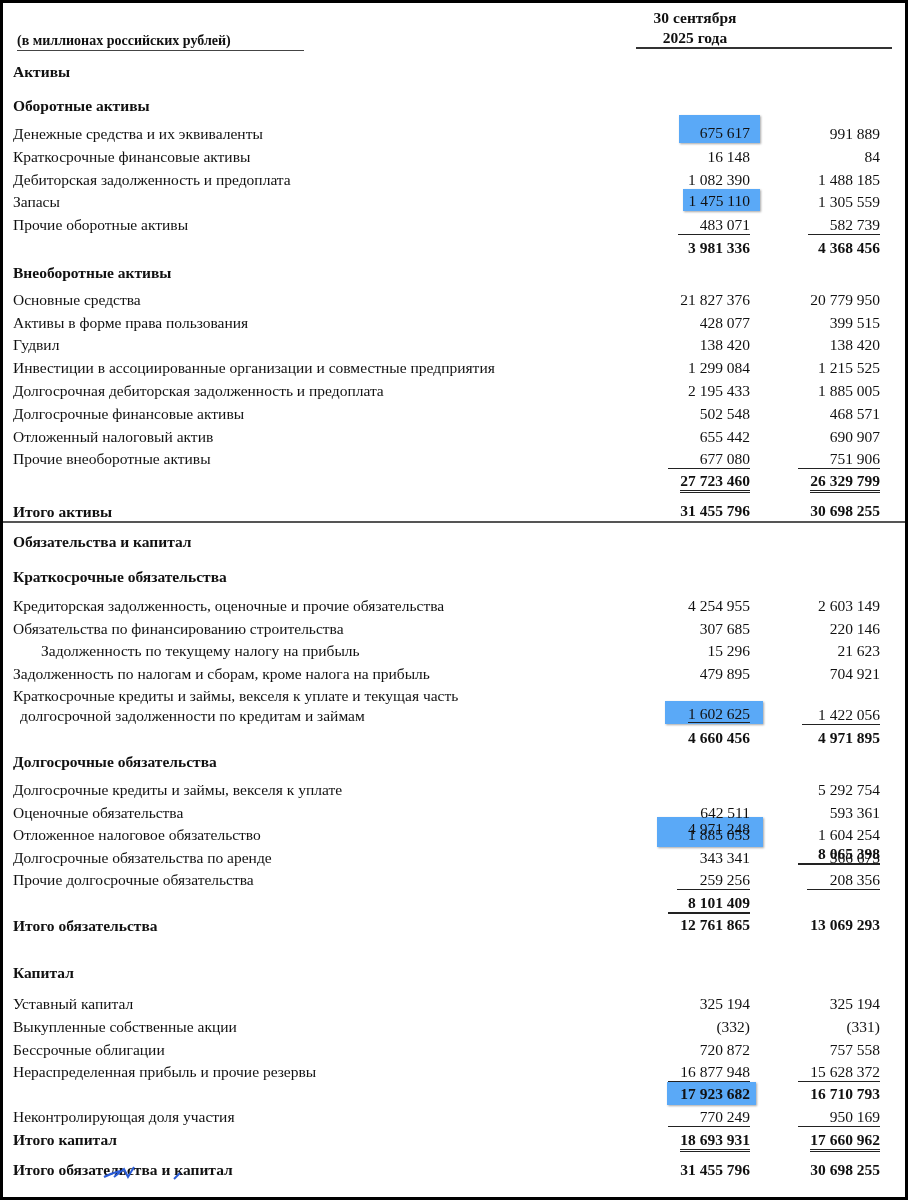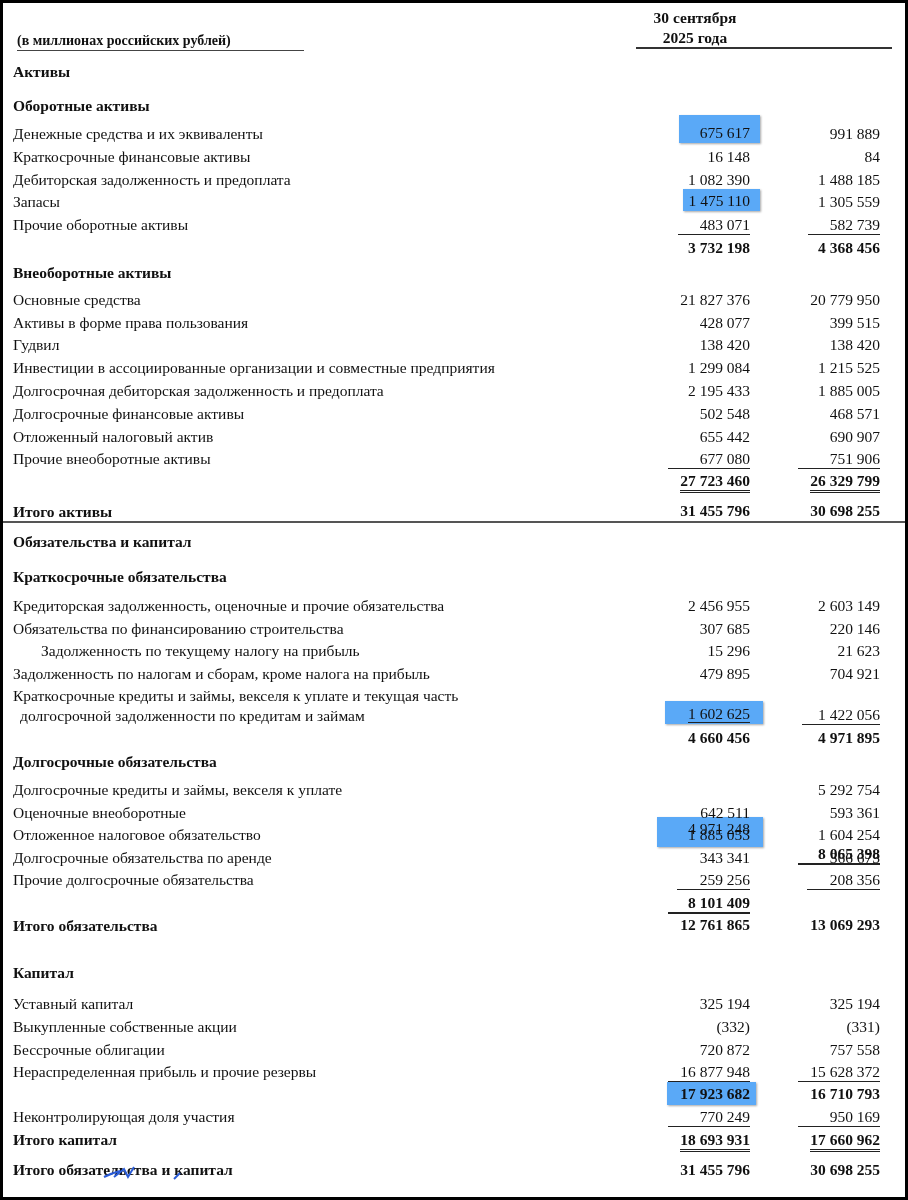--- a/index.html
+++ b/index.html
@@ -62,21 +62,21 @@
     <div class="lbl" style="top:190px;">Запасы</div>
     <div class="col-a hl" style="top:186px;height:22px;width:77px;padding-top:3px;box-sizing:border-box;right:145px;padding-right:10px;">1 475 110</div>
     <div class="col-b" style="top:190px;">1 305 559</div>
   </div>
   <div>
     <div class="lbl" style="top:213px;">Прочие оборотные активы</div>
     <div class="col-a ul" style="top:213px;width:72px;">483 071</div>
     <div class="col-b ul" style="top:213px;width:72px;">582 739</div>
   </div>
   <div>
-    <div class="col-a b" style="top:236px;">3 732 198</div>
+    <div class="col-a b" style="top:236px;">3 981 336</div>
     <div class="col-b b" style="top:236px;">4 368 456</div>
   </div>
 
   <div class="lbl b" style="top:261px;">Внеоборотные активы</div>
 
   <div>
     <div class="lbl" style="top:288px;">Основные средства</div>
     <div class="col-a" style="top:288px;">21 827 376</div>
     <div class="col-b" style="top:288px;">20 779 950</div>
   </div>
@@ -125,21 +125,21 @@
     <div class="col-a b" style="top:499px;">31 455 796</div>
     <div class="col-b b" style="top:499px;">30 698 255</div>
   </div>
   <div class="sep" style="top:518px;"></div>
 
   <div class="lbl b" style="top:530px;">Обязательства и капитал</div>
   <div class="lbl b" style="top:565px;">Краткосрочные обязательства</div>
 
   <div>
     <div class="lbl" style="top:594px;">Кредиторская задолженность, оценочные и прочие обязательства</div>
-    <div class="col-a" style="top:594px;">2 456 955</div>
+    <div class="col-a" style="top:594px;">4 254 955</div>
     <div class="col-b" style="top:594px;">2 603 149</div>
   </div>
   <div>
     <div class="lbl" style="top:617px;">Обязательства по финансированию строительства</div>
     <div class="col-a" style="top:617px;">307 685</div>
     <div class="col-b" style="top:617px;">220 146</div>
   </div>
   <div>
     <div class="lbl" style="top:639px;margin-left:28px;">Задолженность по текущему налогу на прибыль</div>
     <div class="col-a" style="top:639px;">15 296</div>
@@ -162,21 +162,21 @@
   </div>
 
   <div class="lbl b" style="top:750px;">Долгосрочные обязательства</div>
 
   <div>
     <div class="lbl" style="top:778px;">Долгосрочные кредиты и займы, векселя к уплате</div>
     <div class="col-a hl" style="top:814px;height:30px;width:106px;padding-top:3px;box-sizing:border-box;right:142px;padding-right:13px;">4 971 248</div>
     <div class="col-b" style="top:778px;">5 292 754</div>
   </div>
   <div>
-    <div class="lbl" style="top:801px;">Оценочные внеоборотные</div>
+    <div class="lbl" style="top:801px;">Оценочные обязательства</div>
     <div class="col-a" style="top:801px;">642 511</div>
     <div class="col-b" style="top:801px;">593 361</div>
   </div>
   <div>
     <div class="lbl" style="top:823px;">Отложенное налоговое обязательство</div>
     <div class="col-a" style="top:823px;">1 885 053</div>
     <div class="col-b" style="top:823px;">1 604 254</div>
   </div>
   <div>
     <div class="lbl" style="top:846px;">Долгосрочные обязательства по аренде</div>

